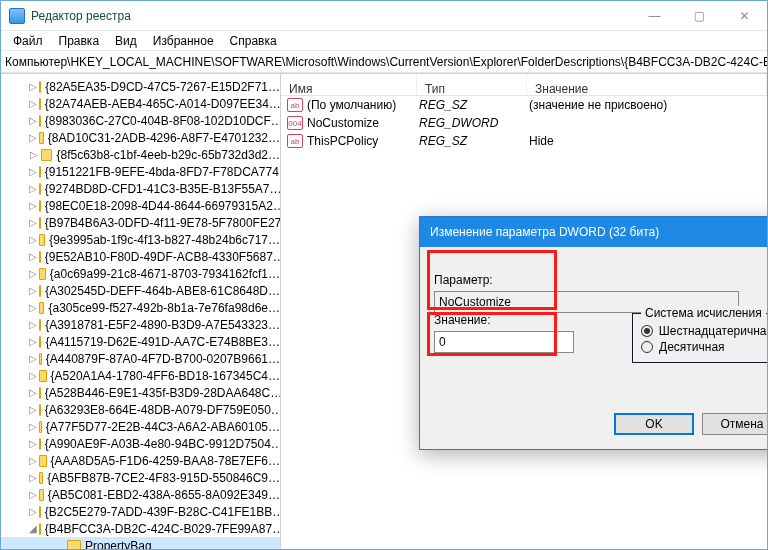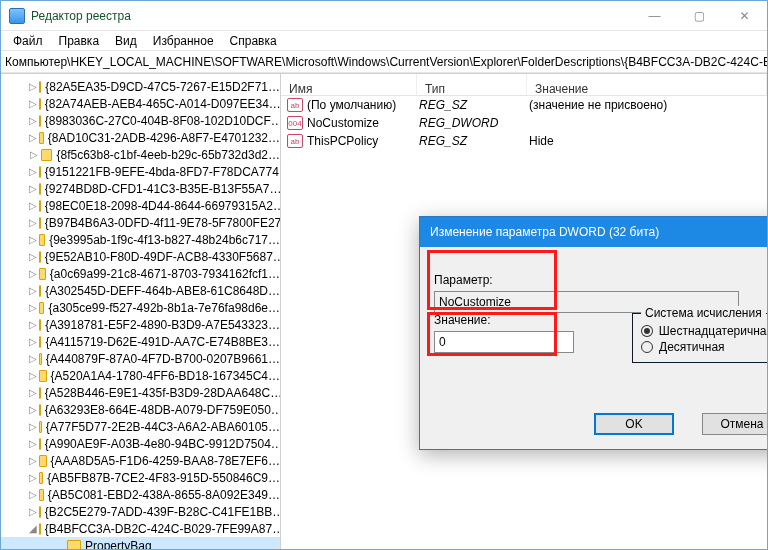--- a/index.html
+++ b/index.html
@@ -37,21 +37,21 @@
   .dlg-body { padding:24px 14px 14px; position:relative; }
   .dlg-label { font-size:12px; margin:2px 0 4px; }
   .dlg-input { width:305px; height:22px; border:1px solid #888; background:#fff; padding:0 4px; font-size:12px; display:flex; align-items:center; }
   .dlg-input.ro { background:#f0f0f0; }
   .group { position:absolute; right:14px; top:66px; width:150px; border:1px solid #0f172a; padding:8px 8px 6px; }
   .group .legend { position:absolute; top:-8px; left:8px; background:#f0f0f0; padding:0 4px; font-size:12px; }
   .radio-row { display:flex; align-items:center; font-size:12px; margin:2px 0; }
   .radio { width:12px; height:12px; border:1px solid #333; border-radius:50%; margin-right:6px; display:flex; align-items:center; justify-content:center; }
   .radio .dot { width:6px; height:6px; background:#333; border-radius:50%; }
   .dlg-buttons { display:flex; justify-content:flex-end; gap:8px; margin-top:60px; }
-  .btn { width:80px; height:22px; border:1px solid #888; background:#e1e1e1; font-size:12px; display:flex; align-items:center; justify-content:center;margin-left:20px; }
+  .btn { width:80px; height:22px; border:1px solid #888; background:#e1e1e1; font-size:12px; display:flex; align-items:center; justify-content:center; }
   .btn.primary { border:1px solid #0078d7; box-shadow:0 0 0 1px #0078d7 inset; }
   .red-box { position:absolute; border:3px solid #ff1a1a; }
   .rb1 { left:426px; top:176px; width:130px; height:60px; }
   .rb2 { left:426px; top:238px; width:130px; height:44px; }
   .fld-blue { width:16px; height:16px; background:linear-gradient(#7dc3ff,#3a95e6); border:1px solid #2a6fb5; border-radius:2px; display:inline-block; }
 </style>
 </head>
 <body>
 
 <div class="window">

